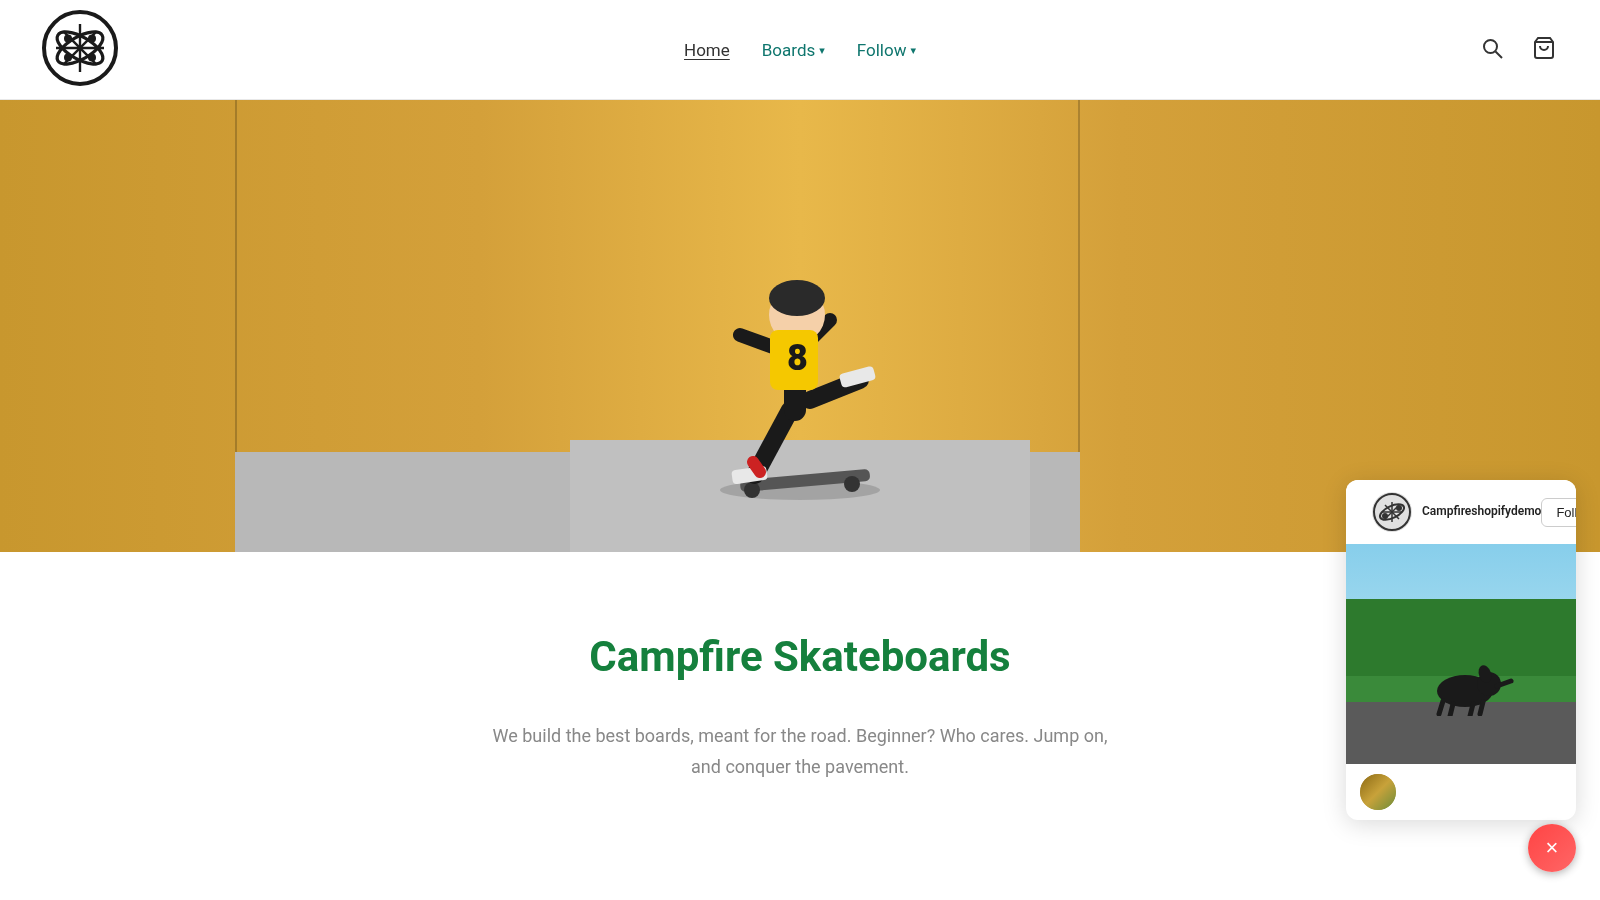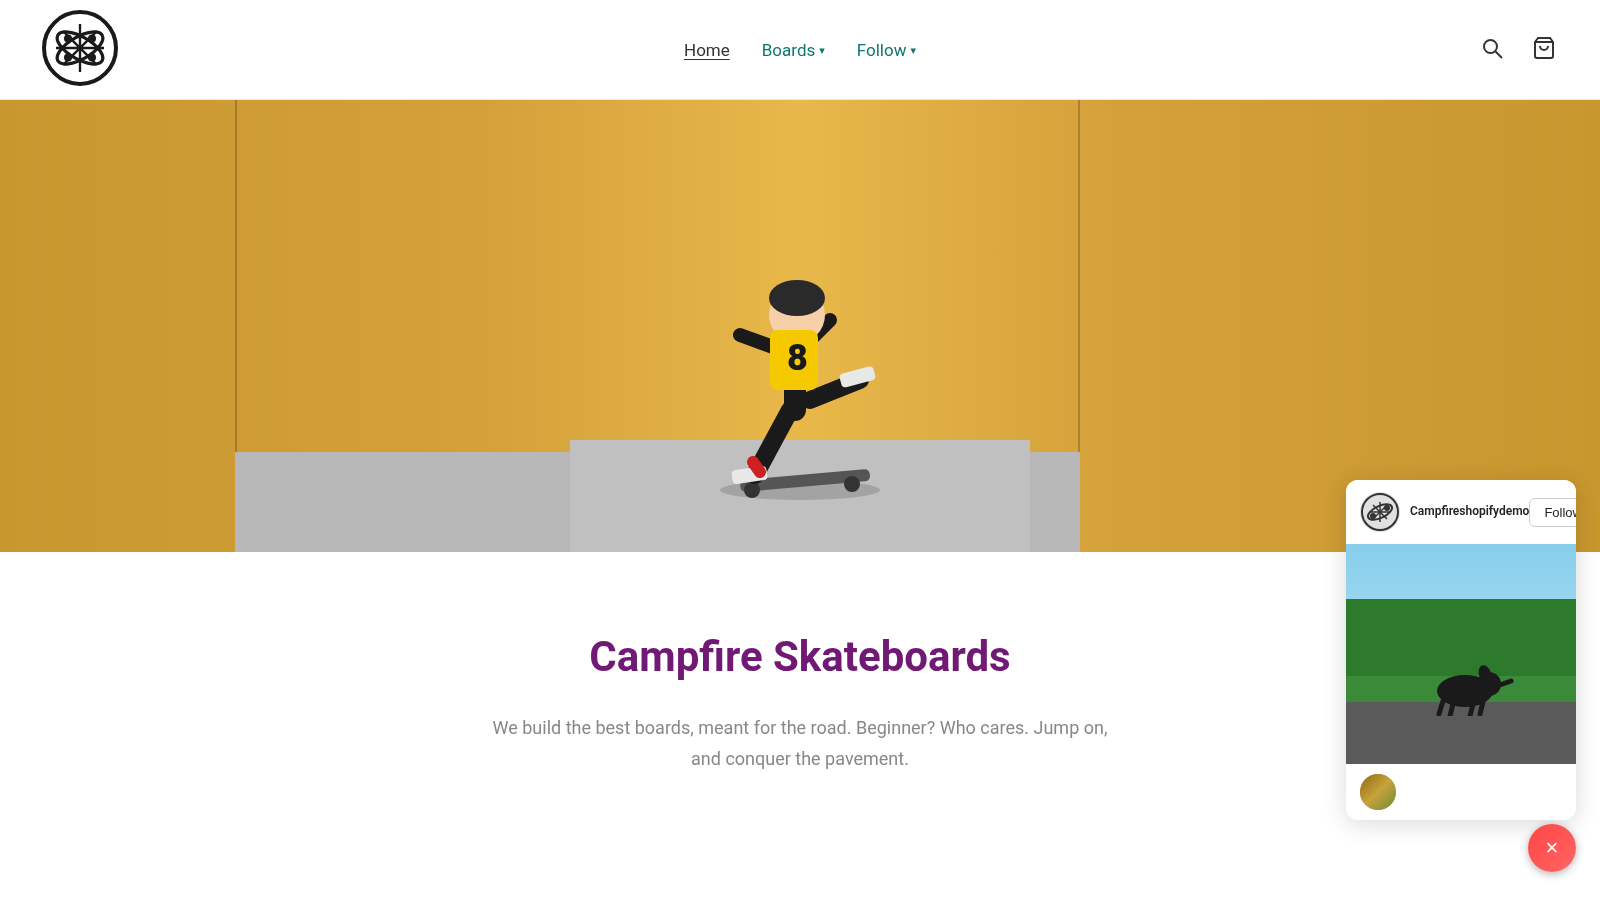--- a/index.html
+++ b/index.html
@@ -111,22 +111,22 @@
     }
 
     
     .content-section {
       padding: 80px 40px 60px;
       text-align: center;
     }
     .content-title {
       font-size: 42px;
       font-weight: 700;
-      color: #701a75;
-      margin-bottom: 32px;
+      color: #15803d;
+      margin-bottom: 40px;
     }
     .content-description {
       font-size: 18px;
       color: #888;
       line-height: 1.7;
       max-width: 640px;
       margin: 8px auto;
     }
 
     
@@ -138,21 +138,21 @@
       background: #fff;
       border-radius: 12px;
       box-shadow: 0 4px 24px rgba(0,0,0,0.15);
       overflow: hidden;
       z-index: 200;
     }
     .widget-header {
       display: flex;
       align-items: center;
       justify-content: space-between;
-      padding: 12px 14px;
+      padding: 12px 26px;
       background: #fff;
     }
     .widget-avatar {
       width: 40px; height: 40px;
       border-radius: 50%;
       background: #e8e8e8;
       overflow: hidden;
       display: flex;
       align-items: center;
       justify-content: center;

